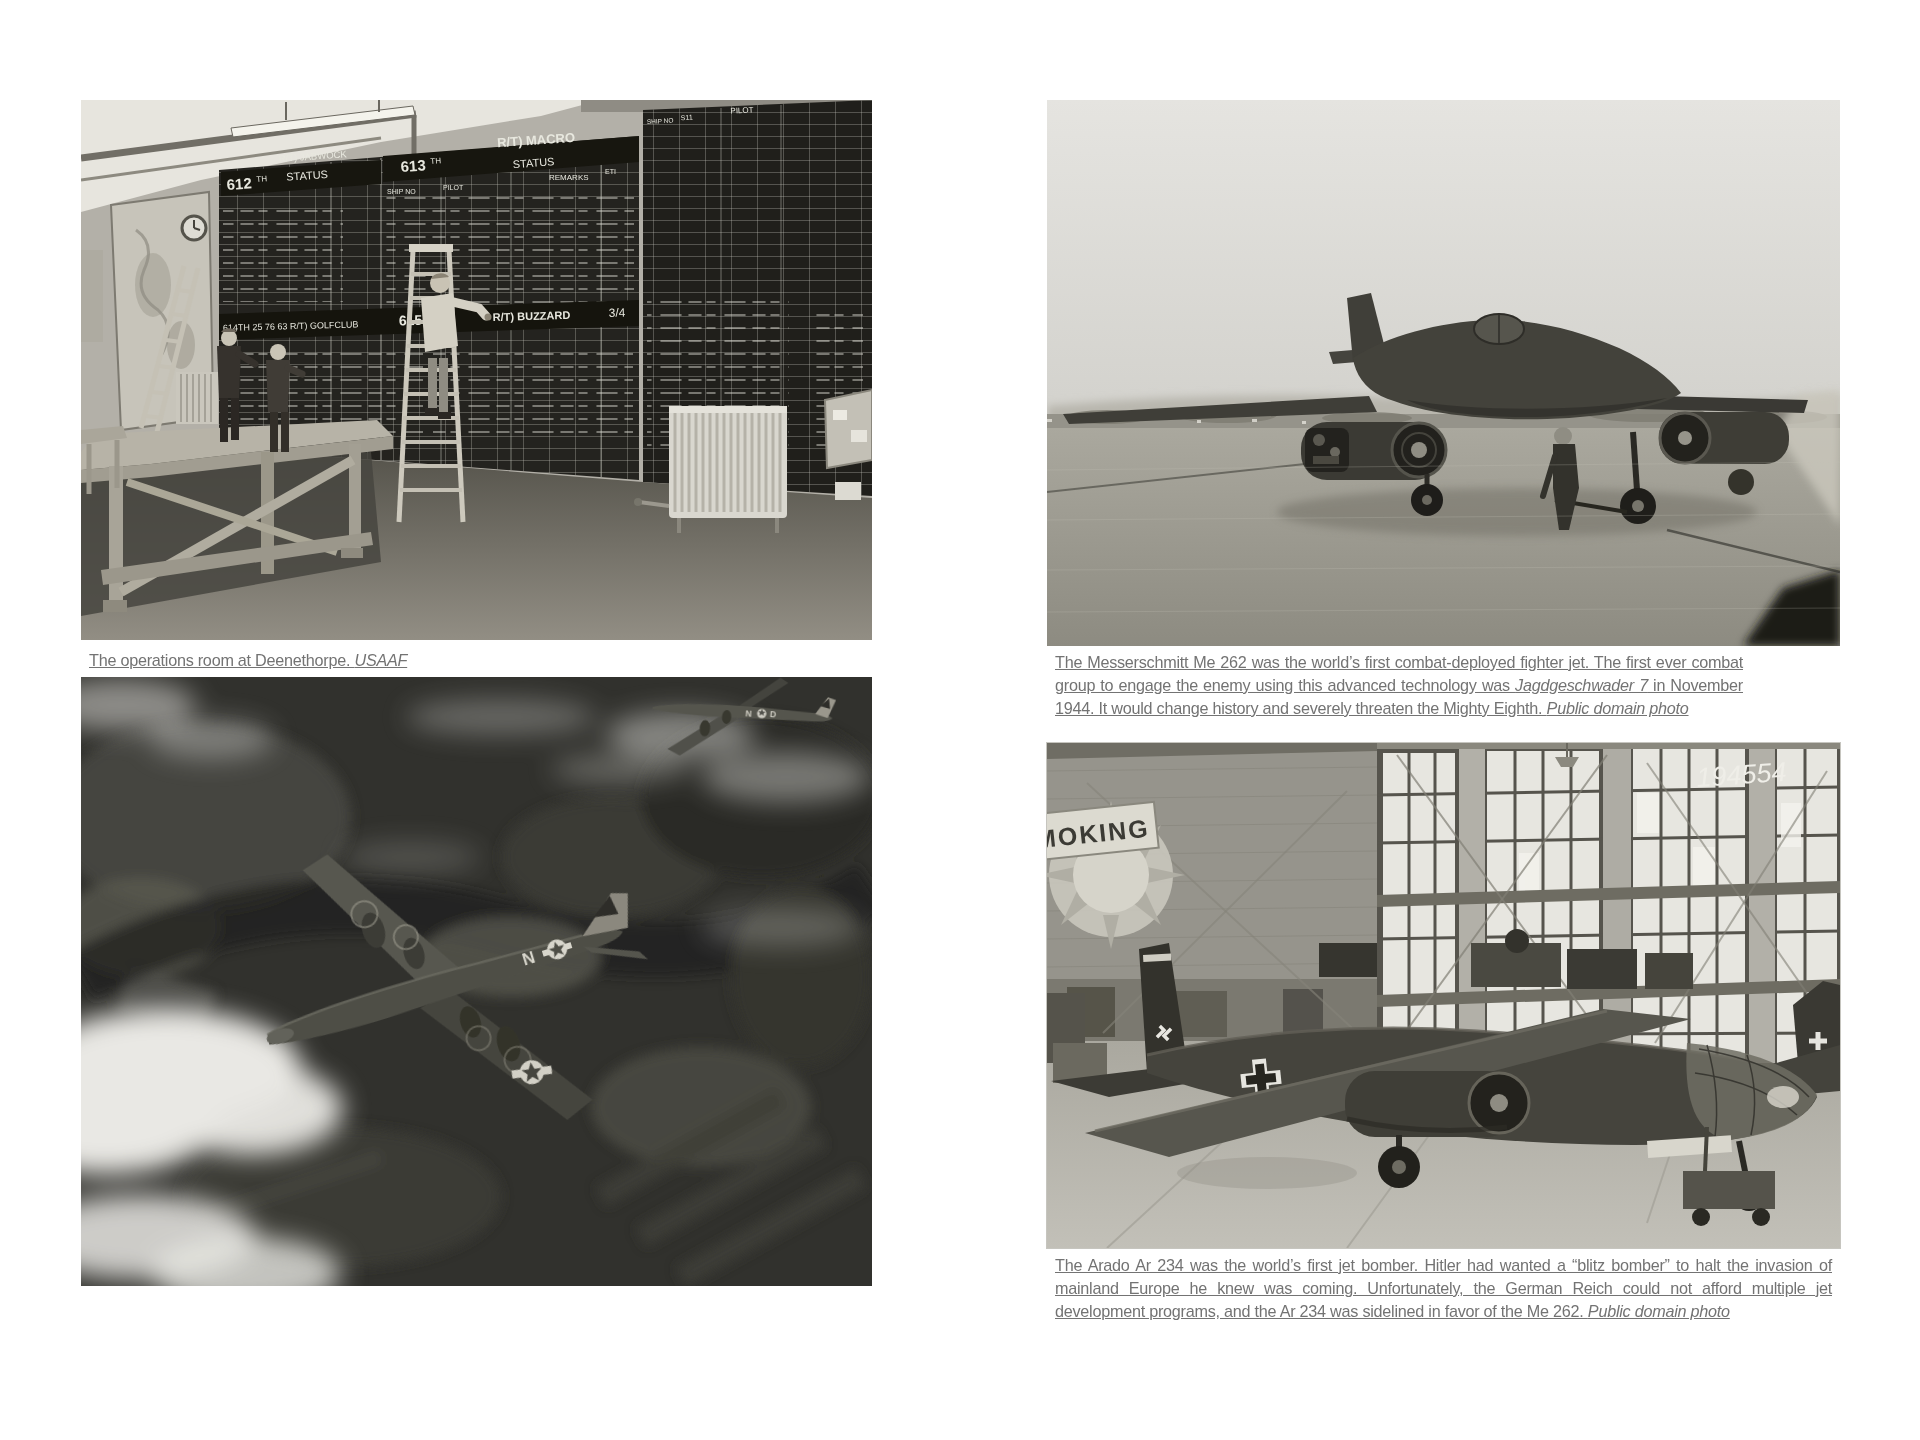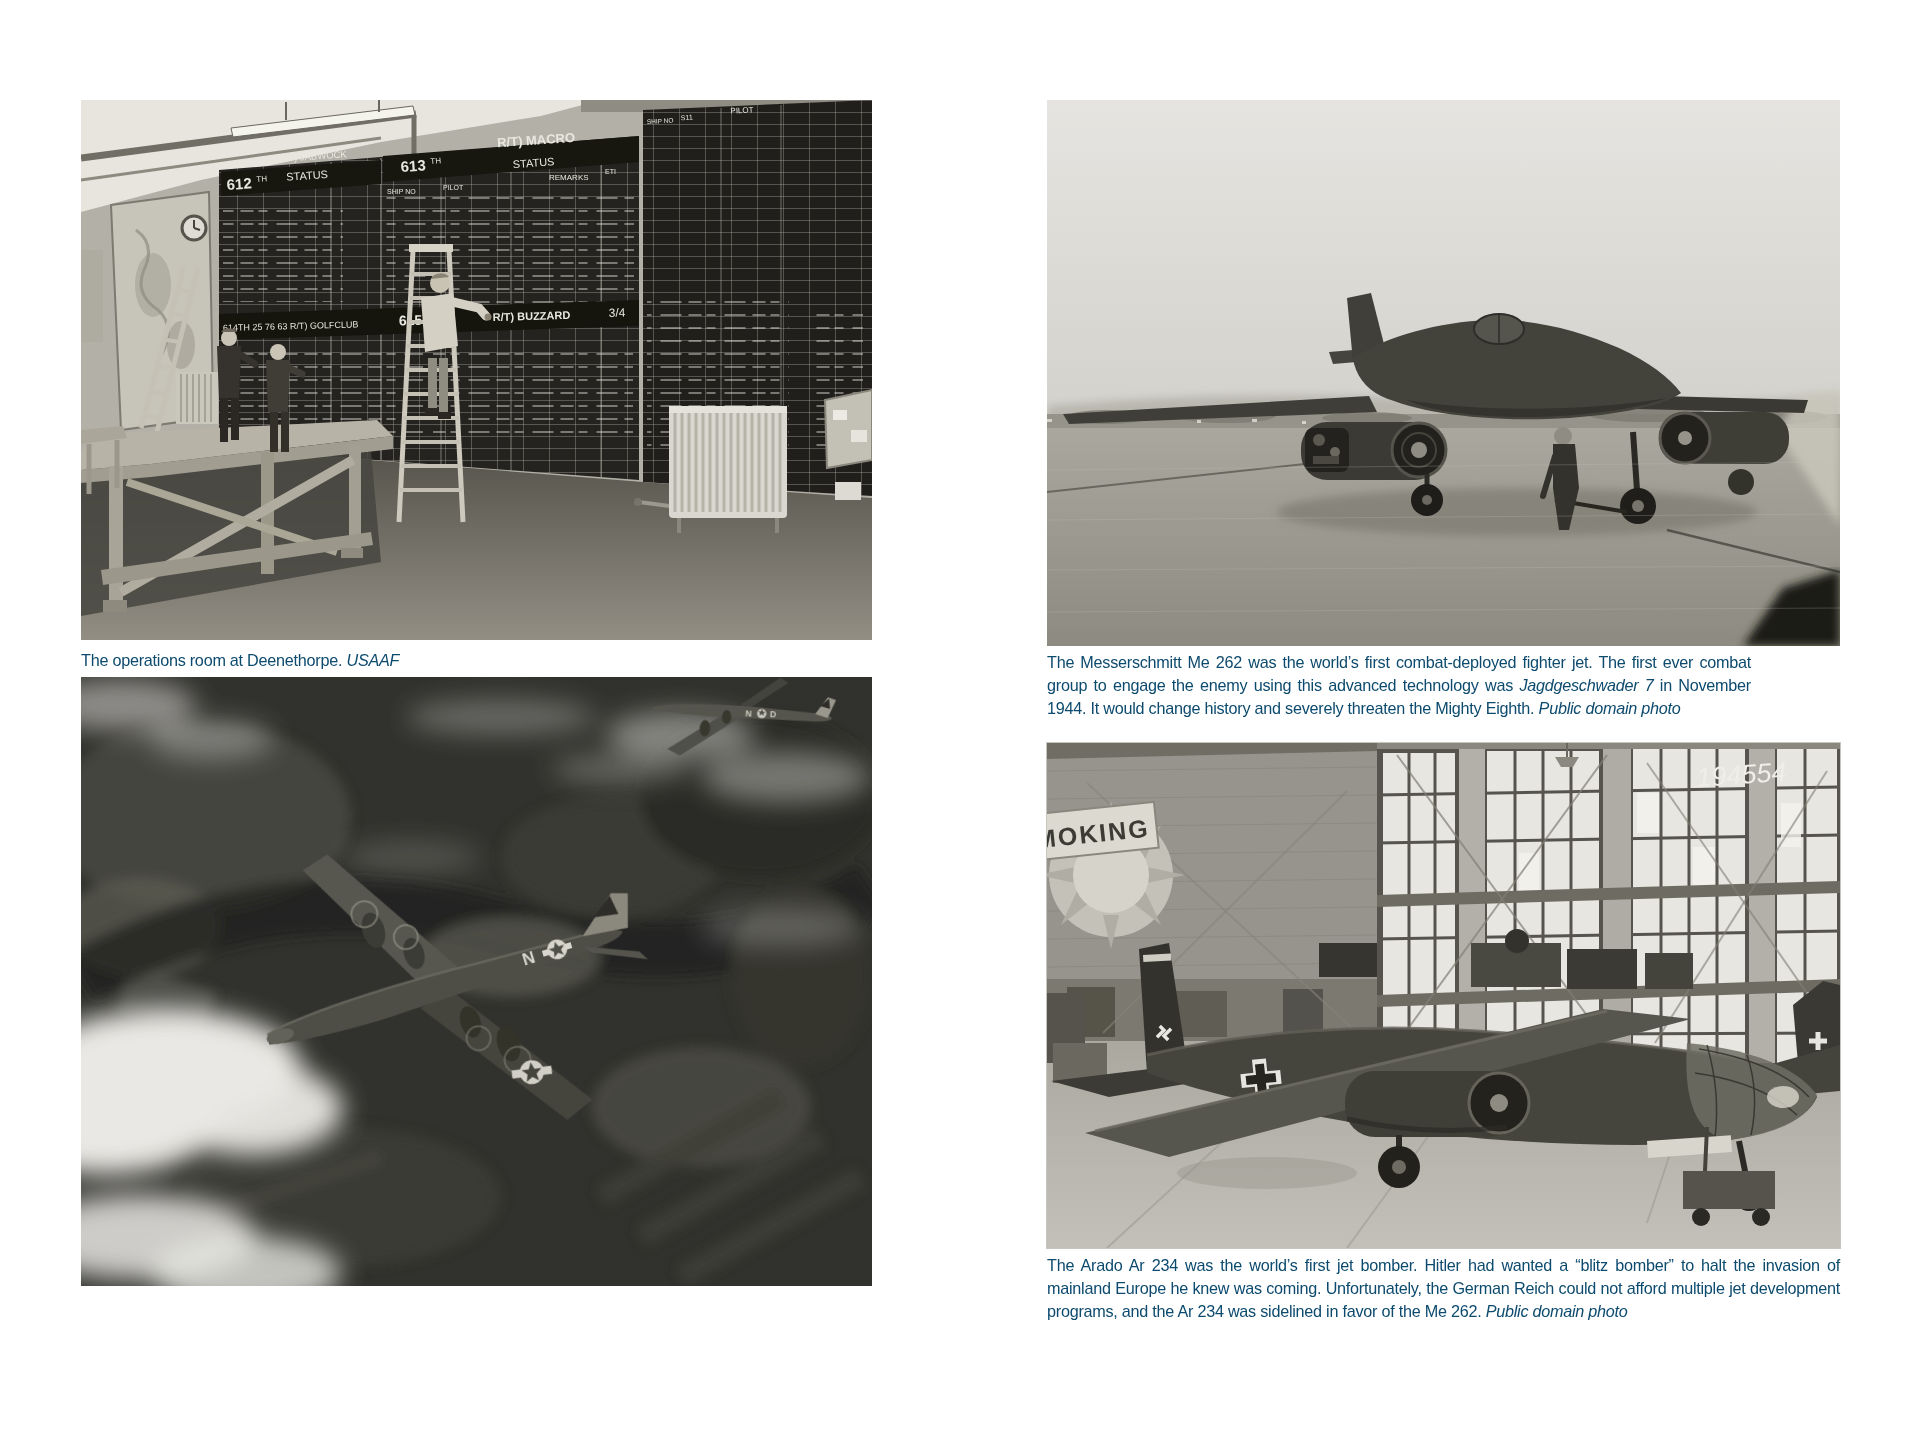--- a/index.html
+++ b/index.html
@@ -1,22 +1,22 @@
 <!DOCTYPE html>
 <html><head>
 <meta charset="utf-8">
 <style>
   html,body{margin:0;padding:0;background:#ffffff;}
   #page{position:relative;width:1920px;height:1440px;background:#ffffff;overflow:hidden;
         font-family:"Liberation Sans","DejaVu Sans",sans-serif;}
   figure.fig{position:absolute;margin:0;}
   .photo{position:relative;overflow:hidden;background:#888;}
   .photo svg{display:block;width:100%;height:100%;}
-  .caption{font-size:16.2px;line-height:23px;letter-spacing:-0.25px;color:#0c4a6e;
-           text-align:justify;margin:0;}
+  .caption{font-size:16.2px;line-height:23px;letter-spacing:-0.25px;color:#737373;
+           text-align:justify;margin:8px;text-decoration:underline;}
   .caption.single{text-align:left;}
   .caption .it{font-style:italic;}
   .framed{outline:1px solid #c6c5bf;}
   text{font-family:"Liberation Sans","DejaVu Sans",sans-serif;}
 </style>
 </head>
 <body>
 
 <div id="page">
 

